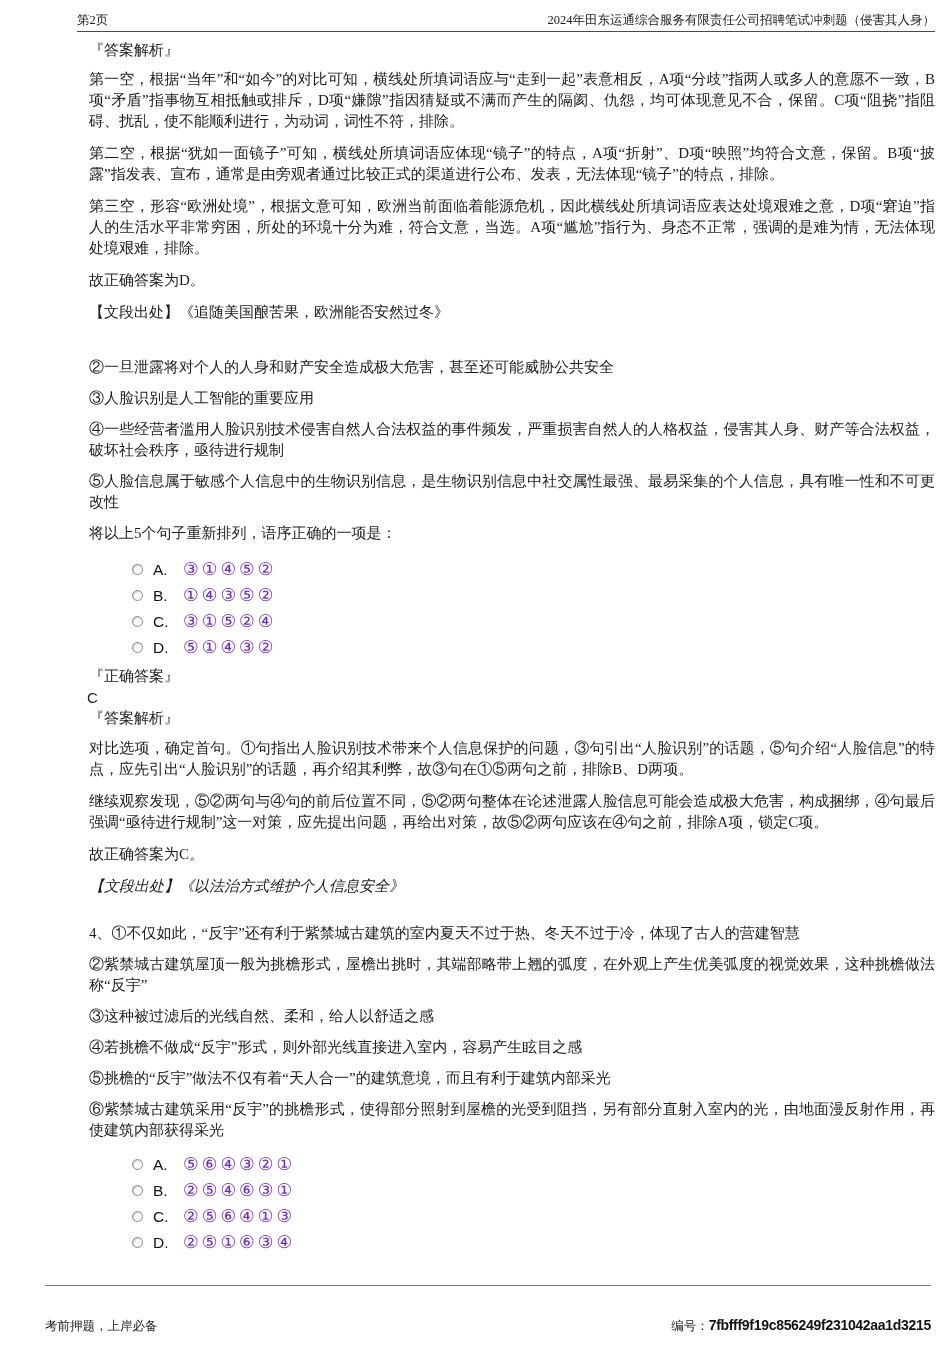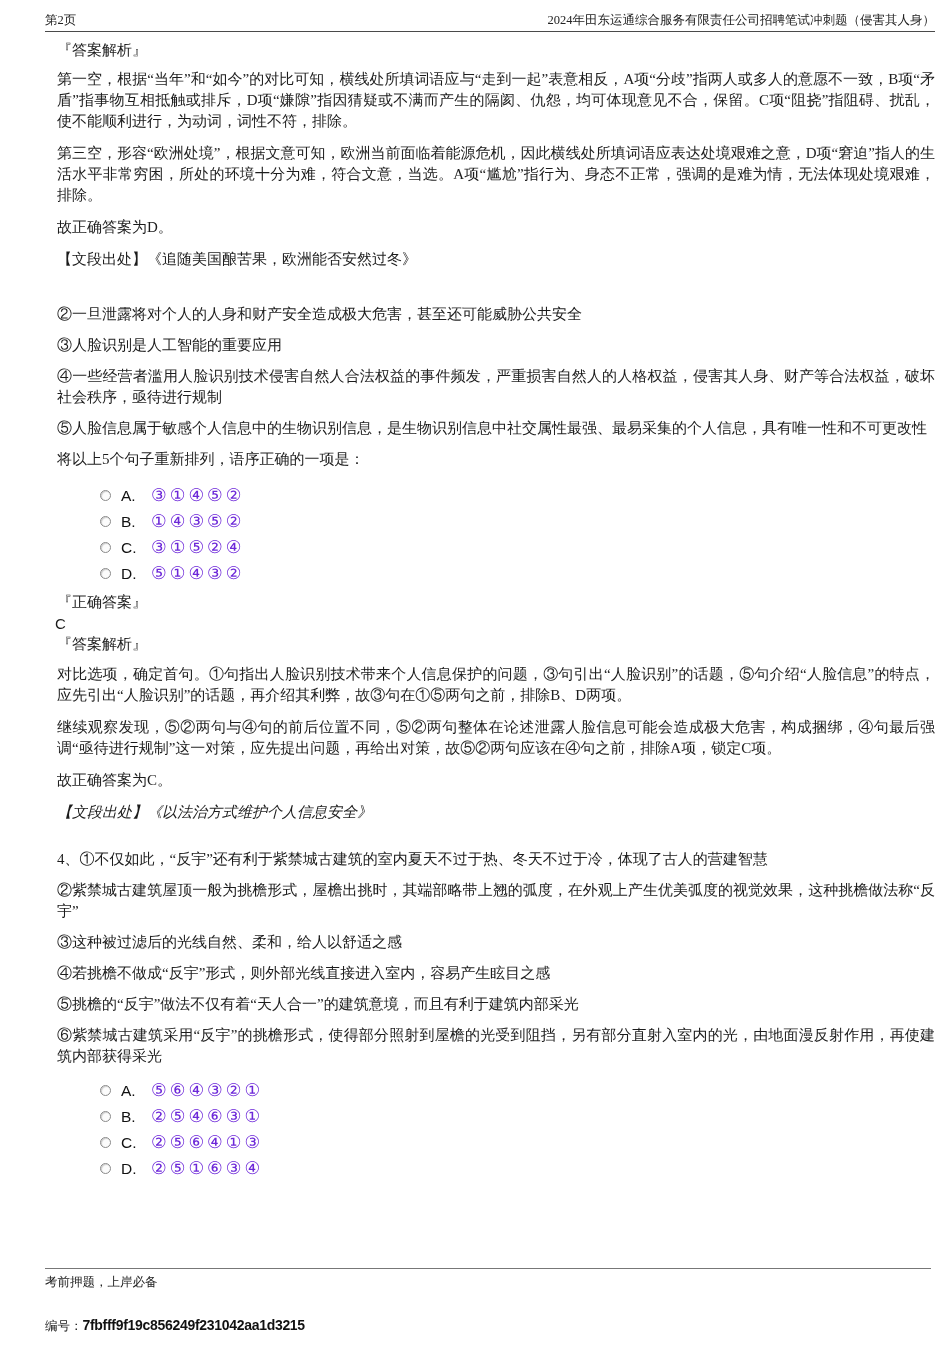--- a/index.html
+++ b/index.html
@@ -7,20 +7,21 @@
   .page {
     position: relative;
     width: 950px;
     height: 1345px;
     margin: 0 auto;
     background: #ffffff;
     color: #1c1c1c;
     font-family: "Liberation Serif", "DejaVu Serif", serif;
     font-size: 15px;
     overflow: hidden;
+    padding-left: 32px;
   }
   
   .header {
     margin: 0 15px 0 45px;
     padding-top: 12px;
     padding-bottom: 2px;
     border-bottom: 1px solid #4a4a4a;
     display: flex;
     justify-content: space-between;
     align-items: flex-end;
@@ -83,21 +84,20 @@
     left: 45px;
     right: 19px;
     bottom: 10px;
     border-top: 1px solid #777;
     padding-top: 5px;
     display: flex;
     justify-content: space-between;
     align-items: baseline;
     font-size: 12.5px;
     color: #222;
-    flex-direction: column;
   }
   .footer-right { display: flex; align-items: baseline; }
   .serial-code {
     font-family: "Liberation Sans", "DejaVu Sans", sans-serif;
     font-size: 14px;
     font-weight: bold;
     letter-spacing: -0.3px;
     color: #111;
     margin-top: 26px;
   }
@@ -109,20 +109,21 @@
 
   <div class="header">
     <span>第2页</span>
     <span>2024年田东运通综合服务有限责任公司招聘笔试冲刺题（侵害其人身）</span>
   </div>
 
   <div class="main">
 
     <div class="label-line">『答案解析』</div>
     <div class="para">第一空，根据“当年”和“如今”的对比可知，横线处所填词语应与“走到一起”表意相反，A项“分歧”指两人或多人的意愿不一致，B项“矛盾”指事物互相抵触或排斥，D项“嫌隙”指因猜疑或不满而产生的隔阂、仇怨，均可体现意见不合，保留。C项“阻挠”指阻碍、扰乱，使不能顺利进行，为动词，词性不符，排除。</div>
+    <div class="para">第二空，根据“犹如一面镜子”可知，横线处所填词语应体现“镜子”的特点，A项“折射”、D项“映照”均符合文意，保留。B项“披露”指发表、宣布，通常是由旁观者通过比较正式的渠道进行公布、发表，无法体现“镜子”的特点，排除。</div>
     <div class="para">第三空，形容“欧洲处境”，根据文意可知，欧洲当前面临着能源危机，因此横线处所填词语应表达处境艰难之意，D项“窘迫”指人的生活水平非常穷困，所处的环境十分为难，符合文意，当选。A项“尴尬”指行为、身态不正常，强调的是难为情，无法体现处境艰难，排除。</div>
     <div class="concl">故正确答案为D。</div>
     <div class="source">【文段出处】《追随美国酿苦果，欧洲能否安然过冬》</div>
 
     <div class="sentence">②一旦泄露将对个人的人身和财产安全造成极大危害，甚至还可能威胁公共安全</div>
     <div class="sentence">③人脸识别是人工智能的重要应用</div>
     <div class="sentence">④一些经营者滥用人脸识别技术侵害自然人合法权益的事件频发，严重损害自然人的人格权益，侵害其人身、财产等合法权益，破坏社会秩序，亟待进行规制</div>
     <div class="sentence">⑤人脸信息属于敏感个人信息中的生物识别信息，是生物识别信息中社交属性最强、最易采集的个人信息，具有唯一性和不可更改性</div>
     <div class="instruction">将以上5个句子重新排列，语序正确的一项是：</div>
 

